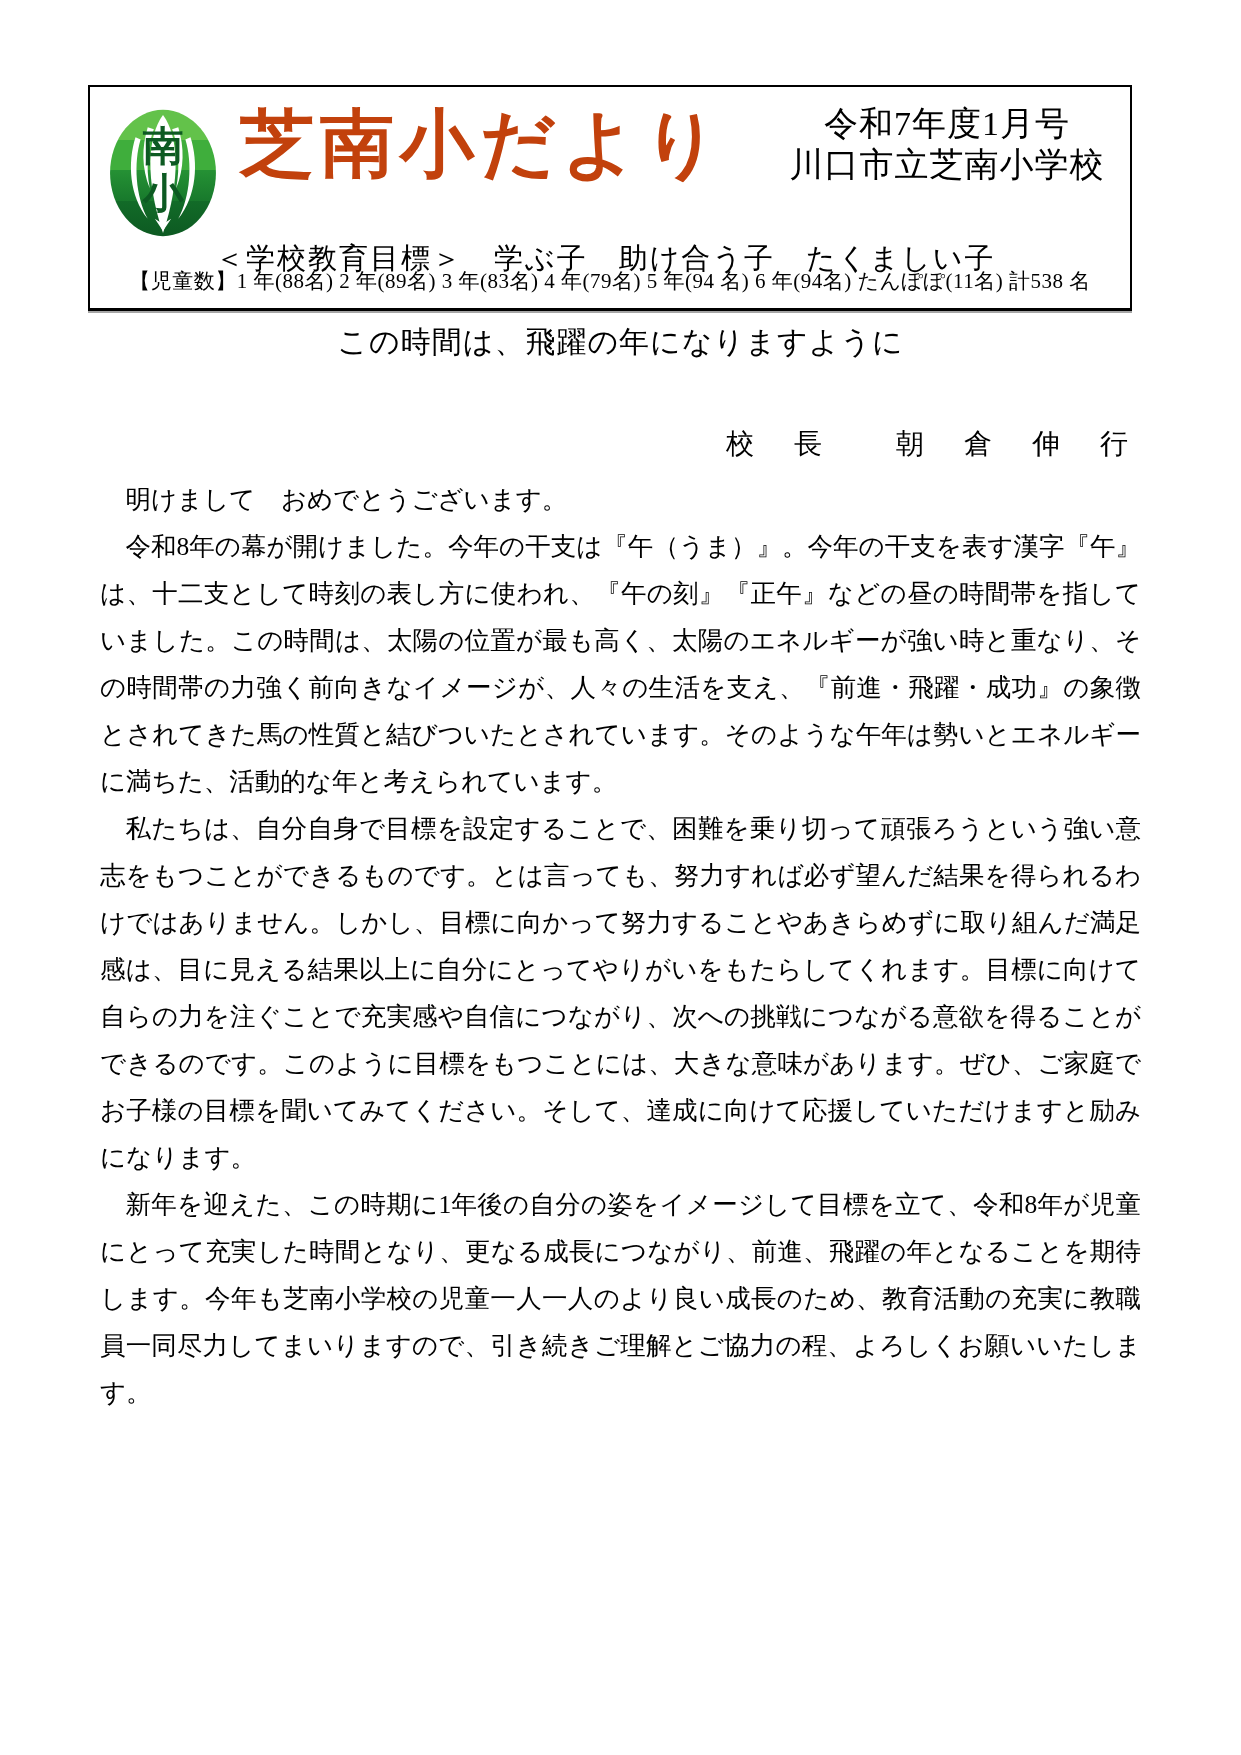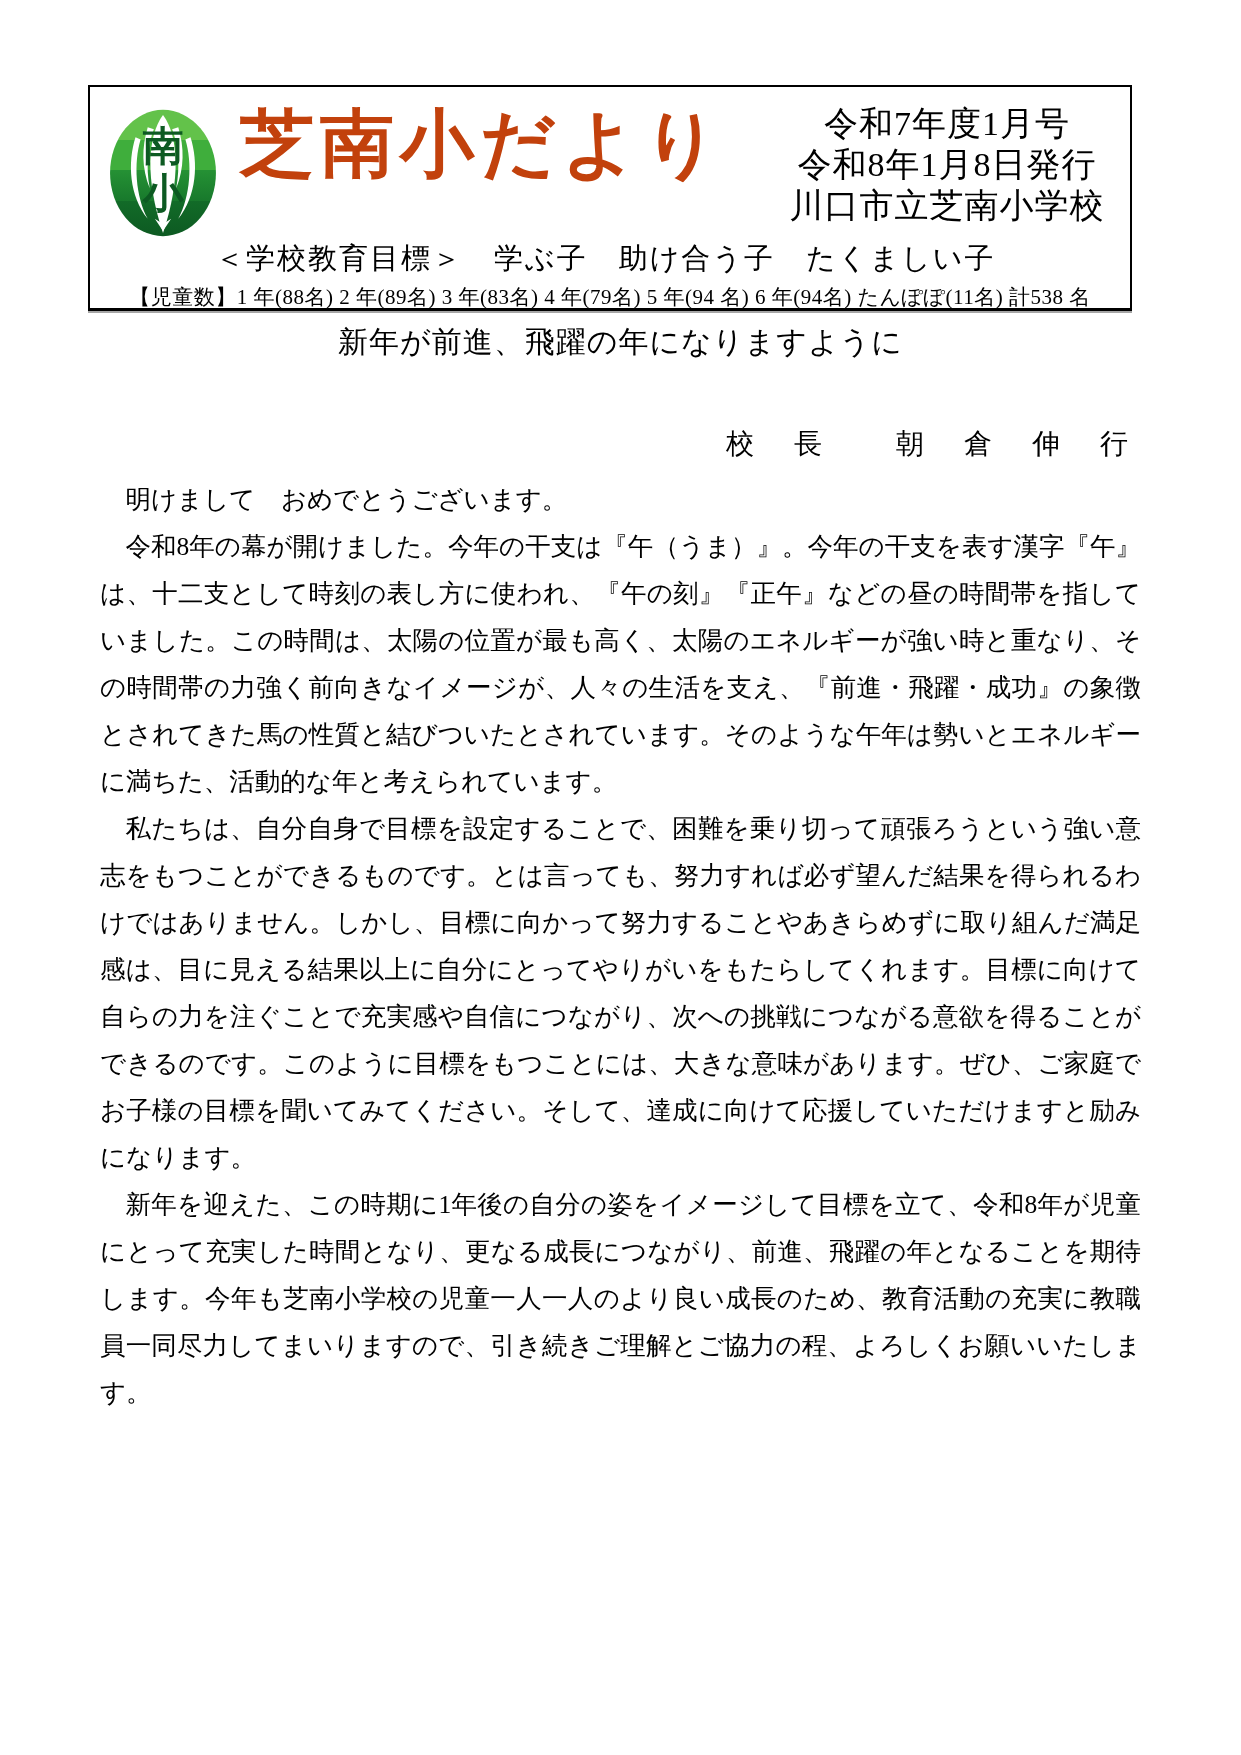--- a/index.html
+++ b/index.html
@@ -64,21 +64,21 @@
     left: 125px;
     top: 152px;
     width: 900px;
     font-size: 29px;
     letter-spacing: 2px;
     white-space: nowrap;
   }
   .enrollment {
     position: absolute;
     left: 0;
-    top: 196px;
+    top: 180px;
     width: 100%;
     text-align: center;
     font-size: 21px;
     letter-spacing: 0.5px;
     white-space: nowrap;
   }
 
   
   .article-title {
     position: absolute;
@@ -147,30 +147,29 @@
         <path d="M47,110 L55,122 L63,110 L55,115 Z" fill="#ffffff"></path>
         <text x="55" y="52" text-anchor="middle" font-size="40" font-weight="bold" font-family="'DejaVu Sans', sans-serif" fill="#0d5a22">南</text>
         <text x="55" y="98" text-anchor="middle" font-size="40" font-weight="bold" font-family="'DejaVu Sans', sans-serif" fill="#0d5a22">小</text>
       </svg>
     </div>
 
     <div class="newsletter-title">芝南小だより</div>
 
     <div class="issue-block">
       <div>令和7年度1月号</div>
-      <div>令和8年1月8日発行</div>
       <div>川口市立芝南小学校</div>
     </div>
 
     <div class="school-goal">＜学校教育目標＞　学ぶ子　助け合う子　たくましい子</div>
 
     <div class="enrollment">【児童数】1 年(88名) 2 年(89名) 3 年(83名) 4 年(79名) 5 年(94 名) 6 年(94名) たんぽぽ(11名) 計538 名</div>
   </div>
 
-  <h1 class="article-title">新年が前進、飛躍の年になりますように</h1>
+  <h1 class="article-title">この時間は、飛躍の年になりますように</h1>
 
   <div class="byline">校　長　　朝　倉　伸　行</div>
 
   <div class="body-text">
     <p>明けまして　おめでとうございます。</p>
     <p>令和8年の幕が開けました。今年の干支は『午（うま）』。今年の干支を表す漢字『午』は、十二支として時刻の表し方に使われ、『午の刻』『正午』などの昼の時間帯を指していました。この時間は、太陽の位置が最も高く、太陽のエネルギーが強い時と重なり、その時間帯の力強く前向きなイメージが、人々の生活を支え、『前進・飛躍・成功』の象徴とされてきた馬の性質と結びついたとされています。そのような午年は勢いとエネルギーに満ちた、活動的な年と考えられています。</p>
     <p>私たちは、自分自身で目標を設定することで、困難を乗り切って頑張ろうという強い意志をもつことができるものです。とは言っても、努力すれば必ず望んだ結果を得られるわけではありません。しかし、目標に向かって努力することやあきらめずに取り組んだ満足感は、目に見える結果以上に自分にとってやりがいをもたらしてくれます。目標に向けて自らの力を注ぐことで充実感や自信につながり、次への挑戦につながる意欲を得ることができるのです。このように目標をもつことには、大きな意味があります。ぜひ、ご家庭でお子様の目標を聞いてみてください。そして、達成に向けて応援していただけますと励みになります。</p>
     <p>新年を迎えた、この時期に1年後の自分の姿をイメージして目標を立て、令和8年が児童にとって充実した時間となり、更なる成長につながり、前進、飛躍の年となることを期待します。今年も芝南小学校の児童一人一人のより良い成長のため、教育活動の充実に教職員一同尽力してまいりますので、引き続きご理解とご協力の程、よろしくお願いいたします。</p>
   </div>
 

